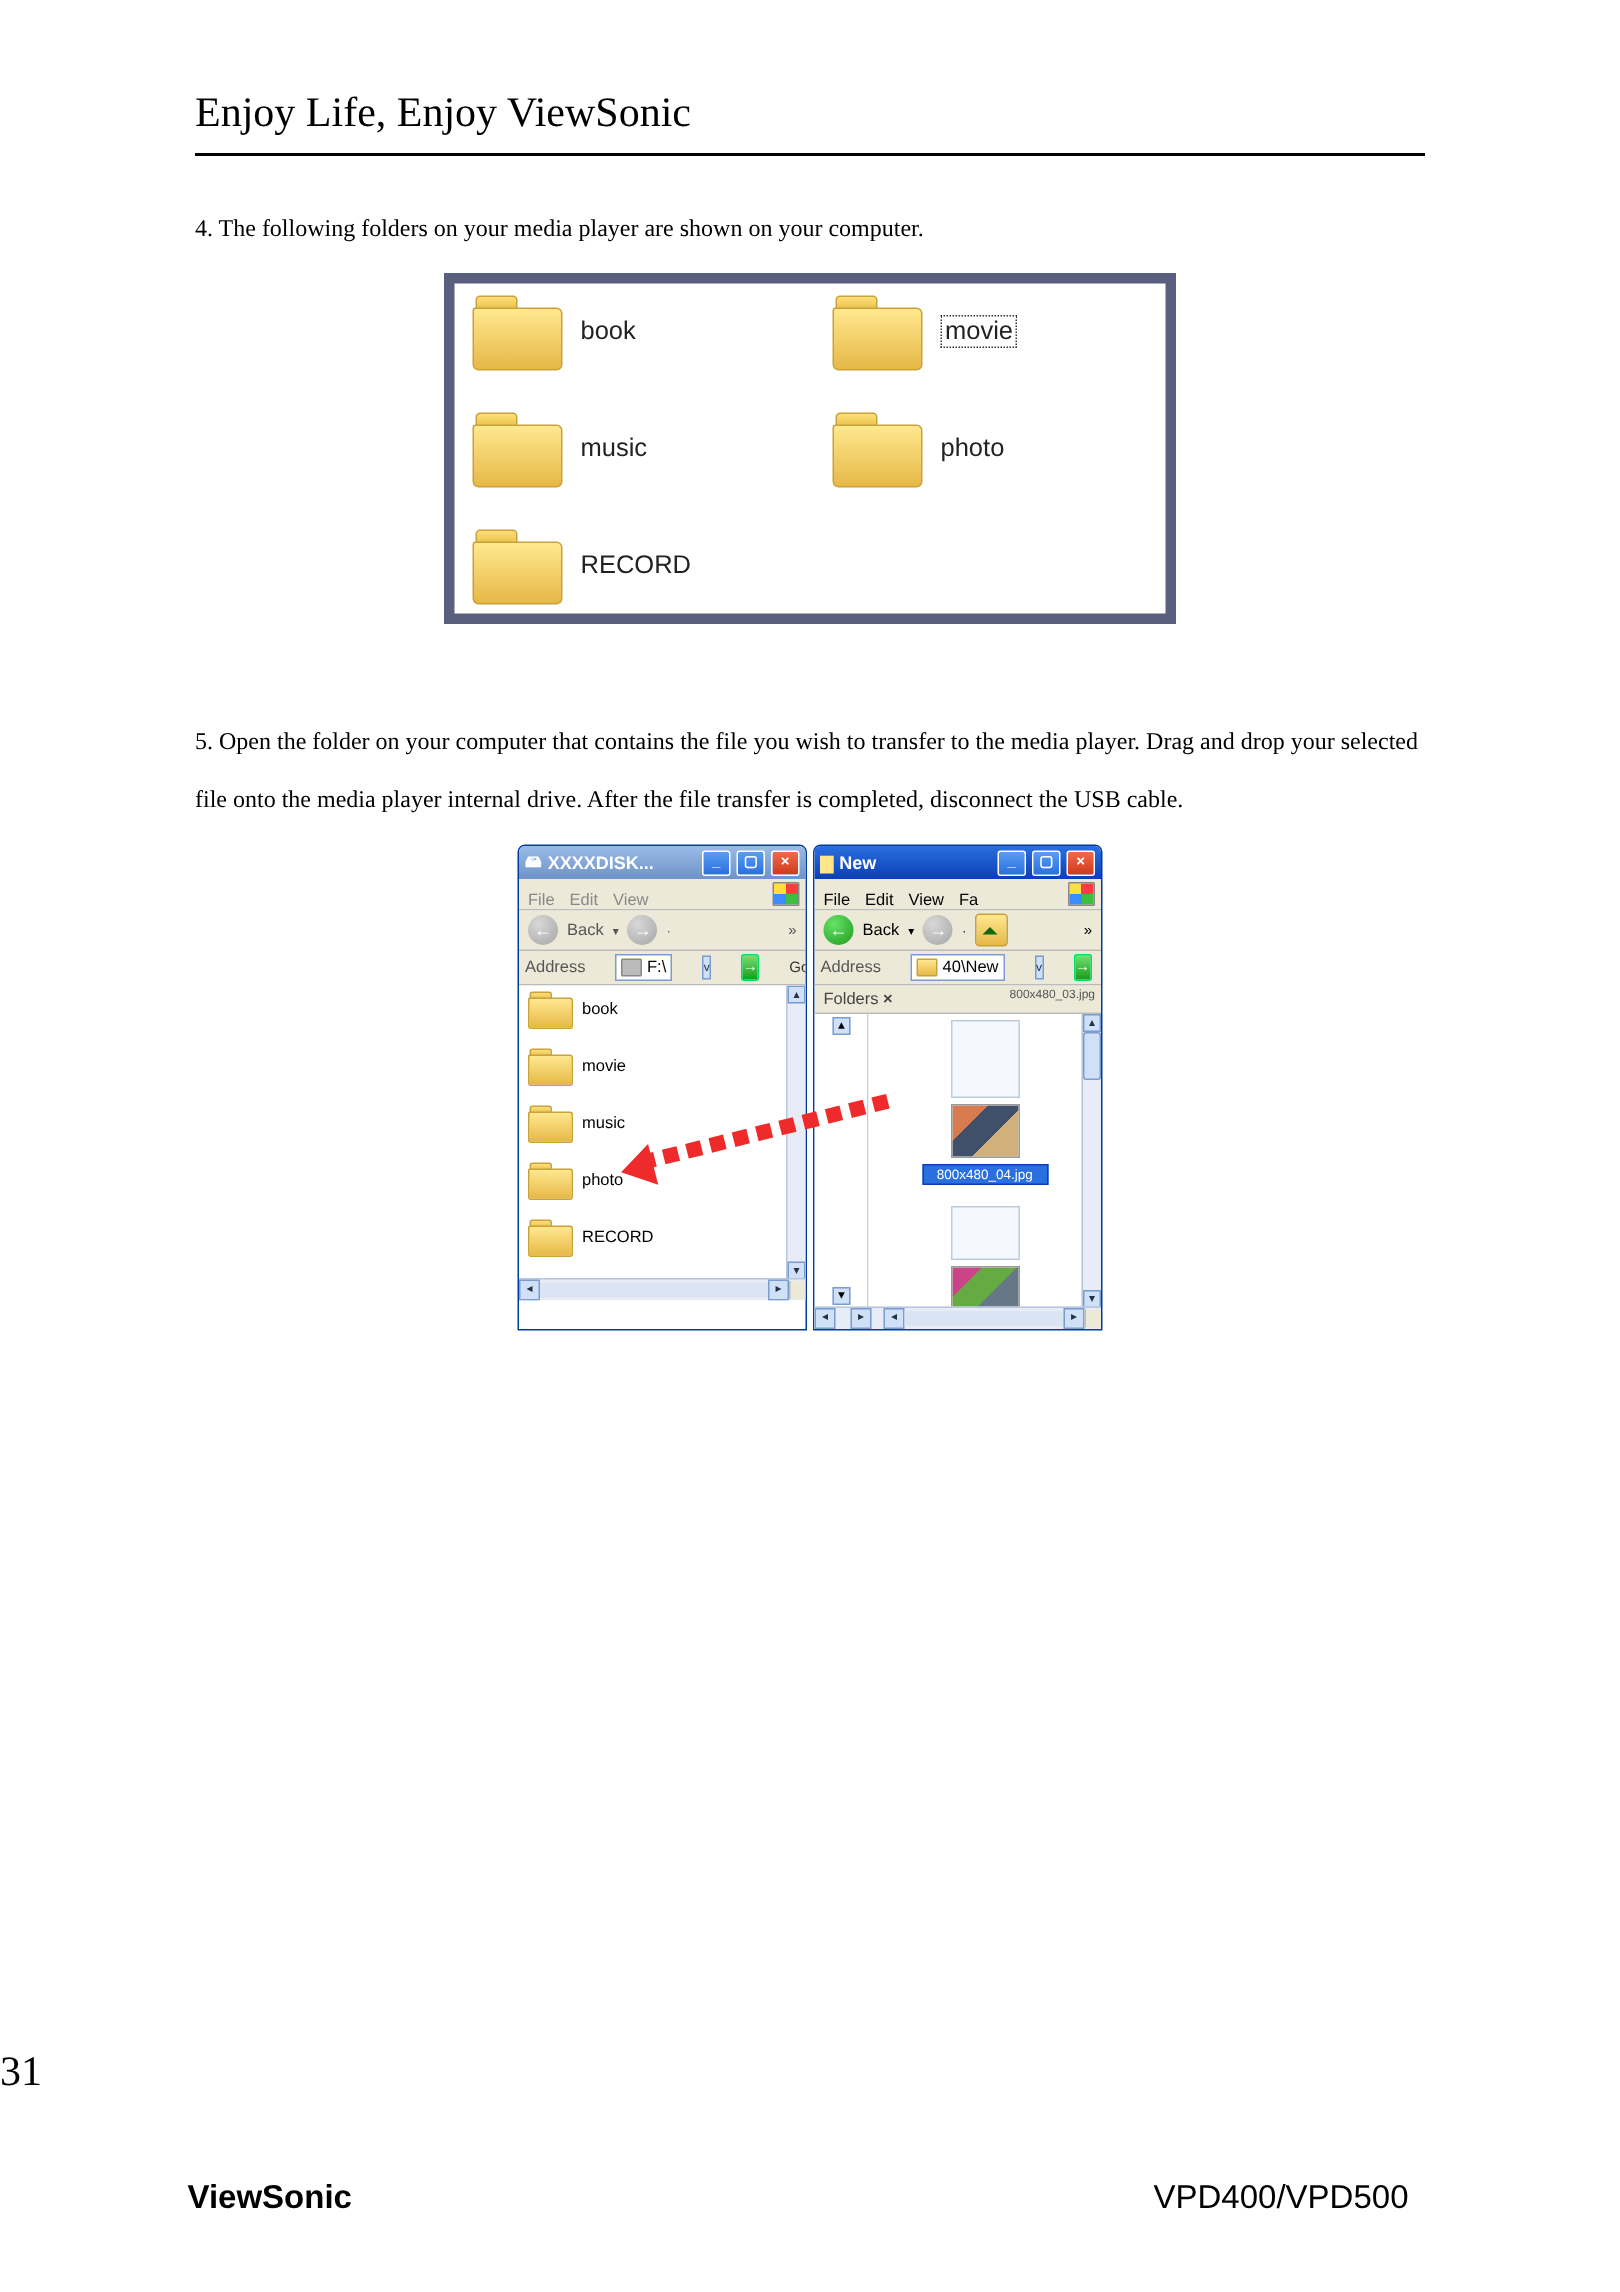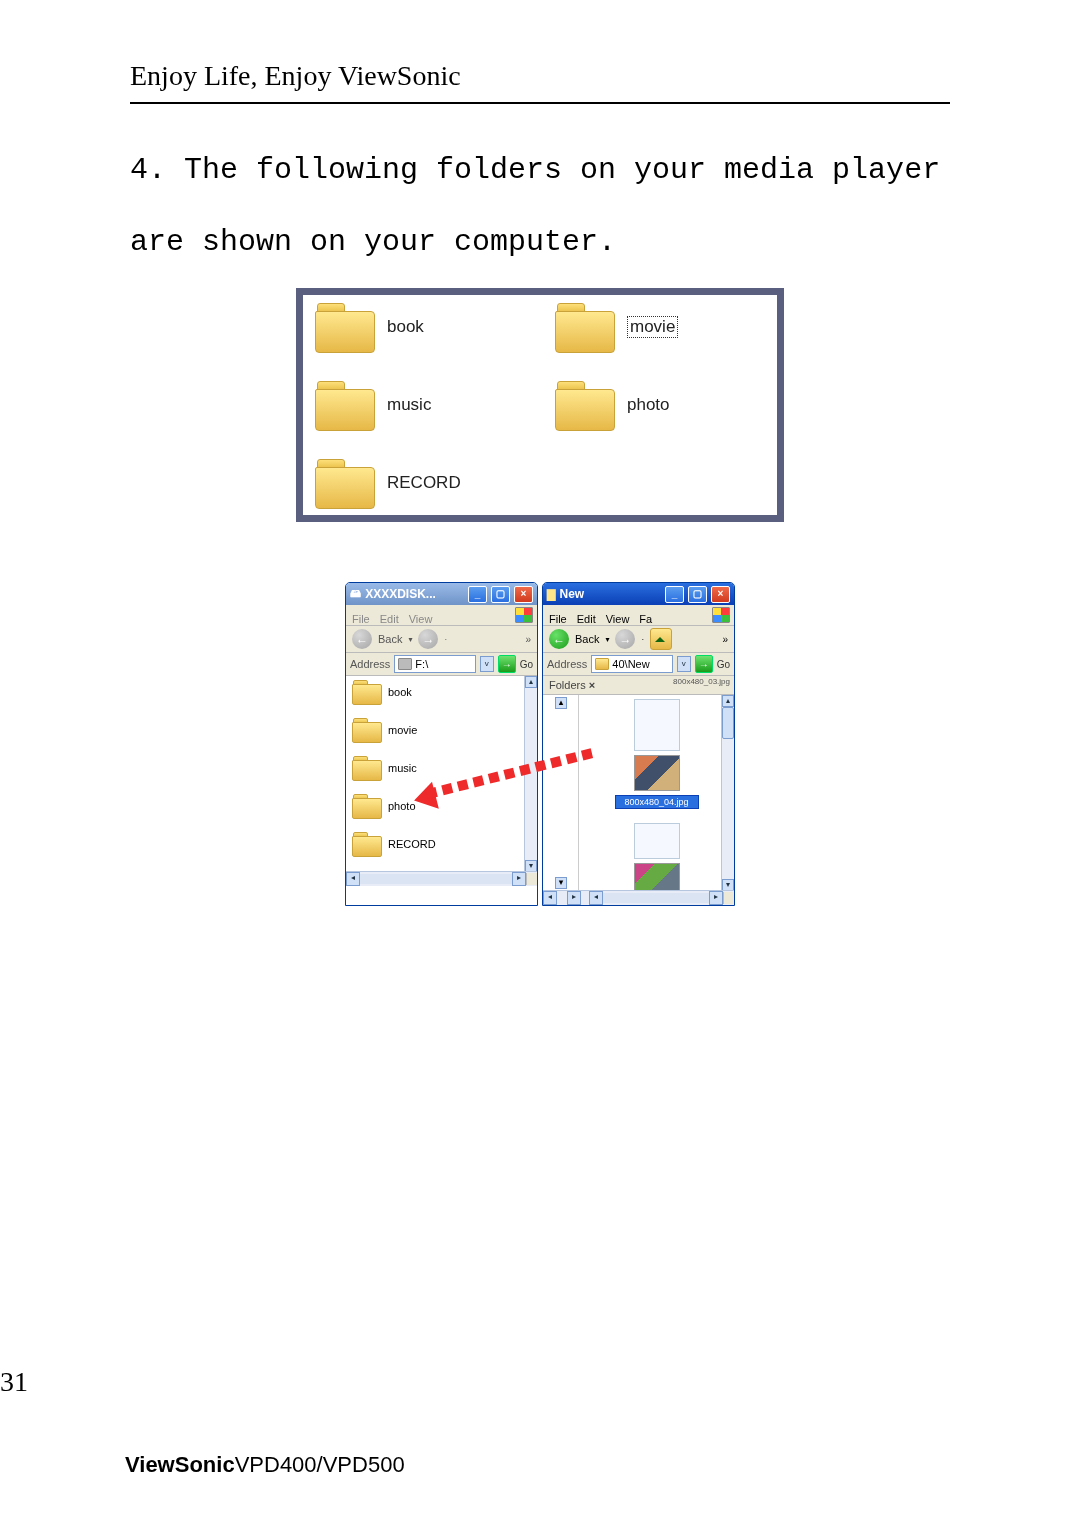--- a/index.html
+++ b/index.html
@@ -17,23 +17,23 @@
   .header-line {
     font-size: 28px;
     margin-bottom: 10px;
   }
   hr.divider {
     border: none;
     border-top: 2px solid #000;
     margin: 8px 0 30px 0;
   }
   .body-text {
-    font-size: 30px;
+    font-size: 16px;
     line-height: 2.4;
-    font-family: Liberation Mono, monospace;
+    font-family: Liberation Serif, serif;
   }
   
   .fig1 {
     width: 450px;
     margin: 10px auto 60px auto;
     border: 7px solid #5a5f80;
     background: #fff;
     padding: 8px 12px;
   }
   .folder-grid {
@@ -157,21 +157,21 @@
     border:1px solid #c9a23a; border-radius:3px;
     position:relative;
   }
   .tb-up::after{content:"";position:absolute;left:4px;top:3px;width:0;height:0;border:5px solid transparent;border-bottom-color:#126612;}
   .tb-more{ position:absolute; right:6px; font-size:10px;}
   .addrbar {
     height: 22px;
     background:#ece9d8;
     border-bottom:1px solid #bbb;
     display:flex; align-items:center;
-    font-size:11px; color:#555; gap:4px; padding:0 4px;
+    font-size:11px; color:#555; gap:20px; padding:0 4px;
   }
   .addrbar .field{
     flex:1; height:16px; background:#fff; border:1px solid #7a9ccf;
     display:flex; align-items:center; padding:0 3px; gap:3px; color:#000;
   }
   .addrbar .dd{width:12px;height:14px;background:#cfe0f7;border:1px solid #7a9ccf;font-size:8px;text-align:center;line-height:14px;color:#234;}
   .addrbar .go{
     width:16px;height:16px;background:linear-gradient(#6fe26f,#1a9b1a);border:1px solid #0d6;border-radius:2px;
     color:#fff;font-size:10px;text-align:center;line-height:16px;
   }
@@ -237,22 +237,22 @@
     transform-origin: left center;
   }
   .drag-arrow .da-head{
     position:absolute;left:0;top:8px;
     width:0;height:0;border:14px solid transparent;border-right:22px solid #ee2a2a;
   }
   .drag-arrow .da-dots{position:absolute;left:28px;top:14px;display:flex;gap:6px;}
   .drag-arrow .da-dots span{width:10px;height:10px;background:#ee2a2a;}
   
   .footer{
-    position:absolute; left:0; right:4px; bottom:50px;
-    display:flex; 
+    position:absolute; left:0; right:16px; bottom:50px;
+    display:flex; justify-content:space-between;
     padding: 0 125px;
     font-family: Arial, sans-serif;
   }
   .footer .brand{font-weight:bold;font-size:22px;}
   .footer .model{font-size:22px;}
   .pagenum{
     position:absolute; left:0; right:0; bottom:130px;
     text-align:left;
     font-family: Liberation Serif, serif;
     font-size:28px;
@@ -300,20 +300,21 @@
       <div class="folder-item">
         <div class="folder-icon-lg">
             <div class="tab"></div>
             <div class="body"></div>
           </div>
         <span>RECORD</span>
       </div>
     </div>
   </div>
 
+  <div class="body-text">5. Open the folder on your computer that contains the file you wish to transfer to the media player. Drag and drop your selected file onto the media player internal drive. After the file transfer is completed, disconnect the USB cable.</div>
 
   <div class="fig2" style="position:relative;">
 
     <div class="xp-win">
       <div class="titlebar inactive">
         <span class="ticon">🖴</span>
         <span>XXXXDISK...</span>
         <span class="tspacer"></span>
         <span class="winbtn">_</span>
         <span class="winbtn">▢</span>

